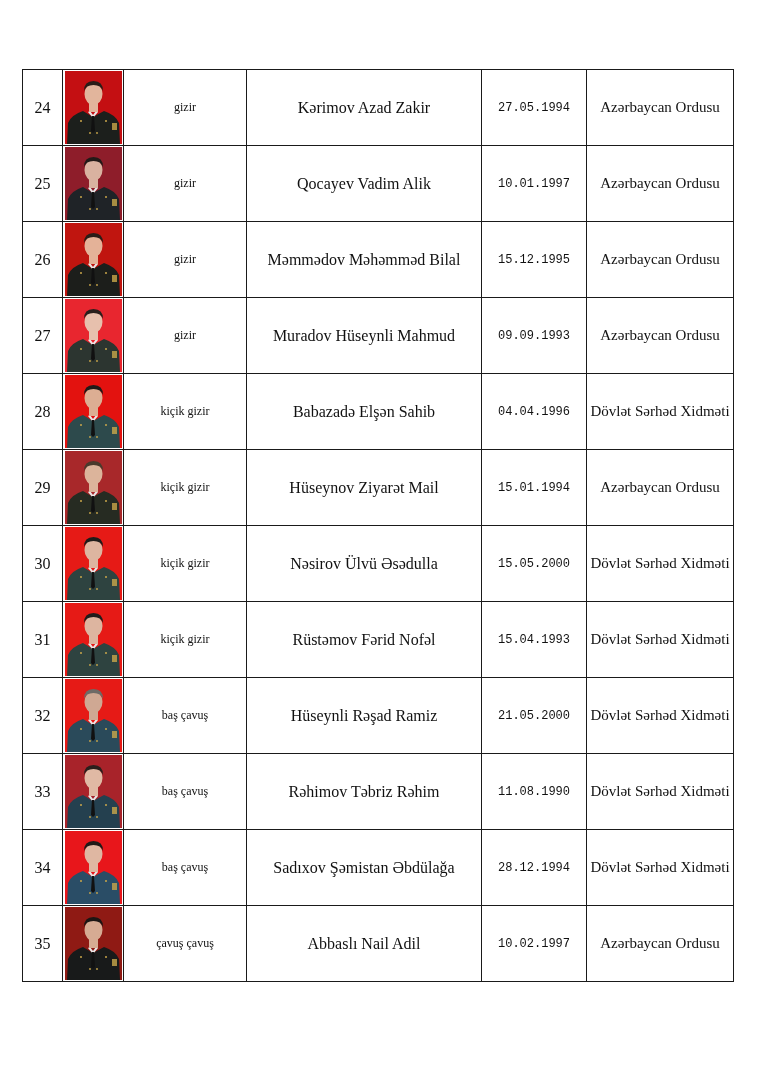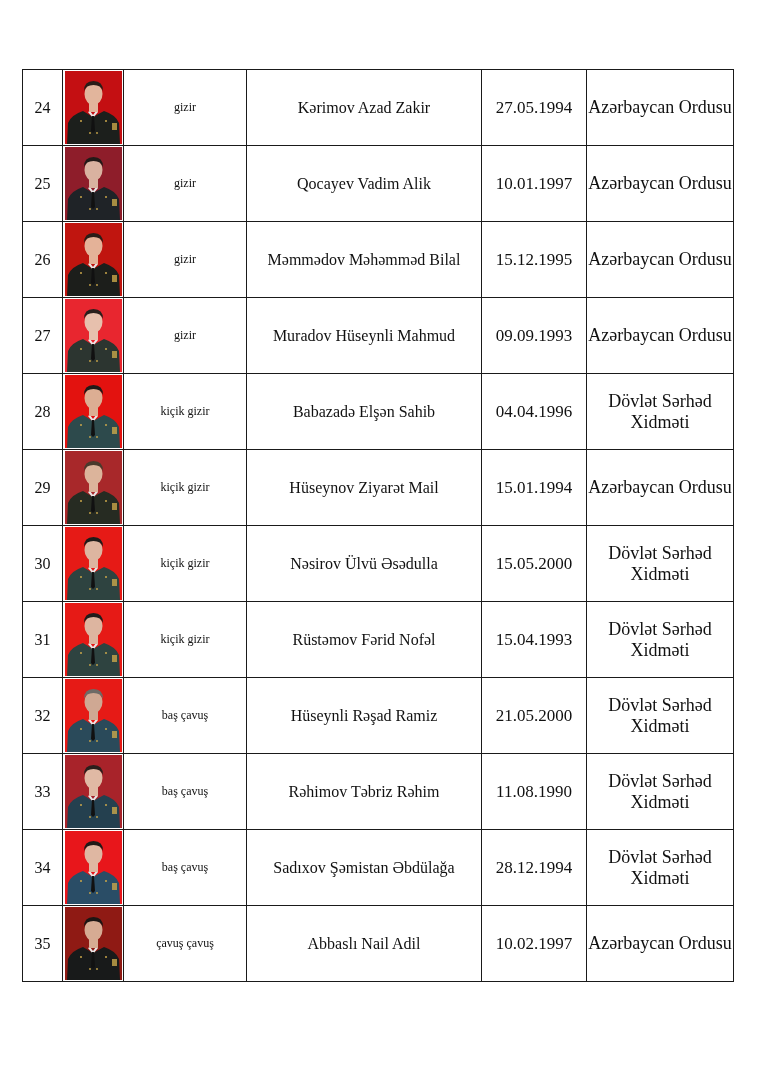--- a/index.html
+++ b/index.html
@@ -39,22 +39,22 @@
     col.c-num { width: 40px; }
     col.c-photo { width: 61px; }
     col.c-rank { width: 123px; }
     col.c-name { width: 235px; }
     col.c-date { width: 105px; }
     col.c-unit { width: 147px; }
 
     .num { font-size: 16px; }
     .rank { font-size: 12px; }
     .name { font-size: 16px; }
-    .date { font-size: 17px; }
-    .unit { font-size: 18px; }
+    .date { font-size: 12px; font-family: Liberation Mono, monospace; }
+    .unit { font-size: 15px; }
 
     .photo-wrap {
       width: 57px;
       height: 73px;
       margin: 0 auto;
       position: relative;
       overflow: hidden;
       background: #c81010;
     }
     .photo-wrap svg { display: block; width: 57px; height: 73px; }

